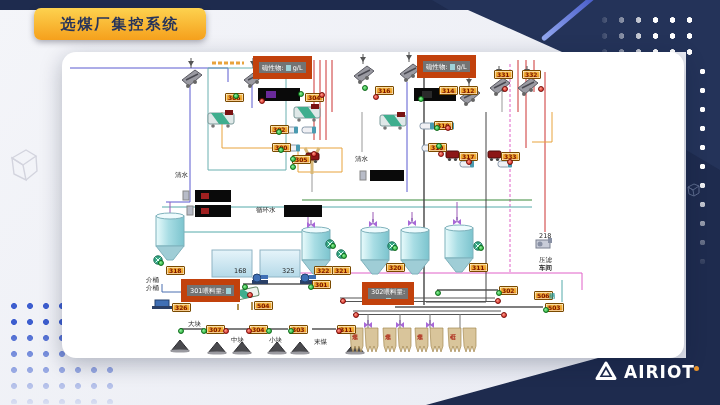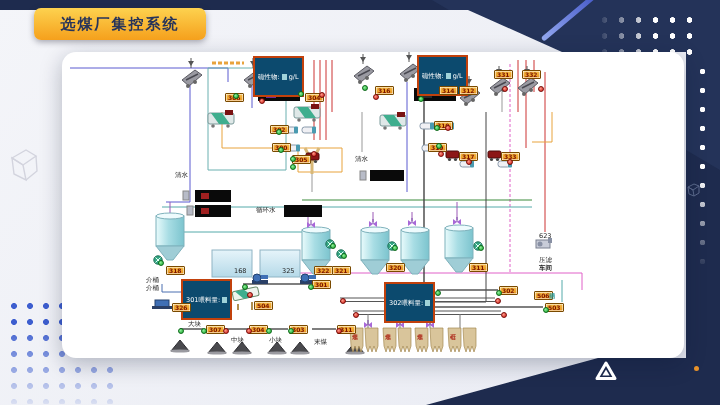--- a/index.html
+++ b/index.html
@@ -34,22 +34,22 @@
   .card{position:absolute;left:62px;top:52px;width:622px;height:306px;z-index:2;
        background:#ffffff;border-radius:14px;box-shadow:0 6px 22px rgba(10,20,50,.28);overflow:hidden;}
   .card svg{position:absolute;left:0;top:0;}
   #overlay{position:absolute;left:0;top:0;width:622px;height:306px;}
   .tag{position:absolute;background:linear-gradient(180deg,#f7bd45,#e8941f);border:1px solid #7a4a00;
        color:#7c1400;font-size:6px;font-weight:bold;line-height:7px;padding:0 2px;border-radius:1px;
        box-shadow:0 0 0 .5px #fff inset;}
   .dtext{position:absolute;font-size:6.5px;line-height:7px;color:#222;white-space:pre;}
   .vtext{position:absolute;font-size:6px;line-height:6px;color:#b03020;writing-mode:vertical-rl;
        text-orientation:upright;letter-spacing:0;}
-  .disp{position:absolute;background:#0c4a6e;color:#fff;font-size:6.5px;line-height:8px;height:11px;
-       display:flex;align-items:center;gap:2px;padding:13px 3px;border:2px solid #c2410c;}
+  .disp{position:absolute;background:#737373;color:#fff;font-size:6.5px;line-height:8px;height:11px;
+       display:flex;align-items:center;gap:2px;padding:0 3px;border:6px solid #c2410c;}
   .disp .valbox{width:5px;height:6px;background:#9fd2d8;display:inline-block;}
   .dot{position:absolute;width:6px;height:6px;border-radius:50%;box-sizing:border-box;}
   .dot.g{background:radial-gradient(circle at 35% 35%,#8ff09a,#17a42a);border:1px solid #0a6a18;}
   .dot.r{background:radial-gradient(circle at 35% 35%,#ff9a8a,#cc1a10);border:1px solid #7a0a08;}
   .brand{position:absolute;left:594px;top:360px;z-index:3;display:flex;align-items:center;gap:6px;color:#fff;}
   .brand .txt{font-size:17px;font-weight:800;letter-spacing:1px;}
   .orange-dot{position:absolute;left:694px;top:366px;width:5px;height:5px;border-radius:50%;background:#e8922a;z-index:3;}
 </style>
 </head>
 <body>
@@ -292,21 +292,21 @@
       </div>
       <div class="disp" style="left: 355px; top: 3px;">
         <span>磁性物:</span>
         <span class="valbox"></span>
         <span>g/L</span>
       </div>
       <div class="disp" style="left: 119px; top: 227px;">
         <span>301喂料量:</span>
         <span class="valbox"></span>
       </div>
-      <div class="disp" style="left: 322px; top: 230px;">
+      <div class="disp" style="left: 300px; top: 230px; flex-direction: column;">
         <span>302喂料量:</span>
         <span class="valbox"></span>
       </div>
       <div class="tag" style="left: 163px; top: 41px;">306</div>
       <div class="tag" style="left: 243px; top: 41px;">304</div>
       <div class="tag" style="left: 313px; top: 34px;">316</div>
       <div class="tag" style="left: 377px; top: 34px;">314</div>
       <div class="tag" style="left: 397px; top: 34px;">312</div>
       <div class="tag" style="left: 432px; top: 18px;">331</div>
       <div class="tag" style="left: 460px; top: 18px;">332</div>
@@ -332,21 +332,21 @@
       <div class="tag" style="left: 437px; top: 234px;">302</div>
       <div class="tag" style="left: 472px; top: 239px;">506</div>
       <div class="tag" style="left: 483px; top: 251px;">503</div>
       <div class="dtext" style="left: 113px; top: 120px;">清水</div>
       <div class="dtext" style="left: 293px; top: 104px;">清水</div>
       <div class="dtext" style="left: 194px; top: 155px;">循环水</div>
       <div class="dtext" style="left: 84px; top: 225px;">介桶</div>
       <div class="dtext" style="left: 84px; top: 233px;">介桶</div>
       <div class="dtext" style="left: 172px; top: 216px;">168</div>
       <div class="dtext" style="left: 220px; top: 216px;">325</div>
-      <div class="dtext" style="left: 477px; top: 181px;">623</div>
+      <div class="dtext" style="left: 477px; top: 181px;">218</div>
       <div class="dtext" style="left: 477px; top: 205px;">压滤</div>
       <div class="dtext" style="left: 477px; top: 213px; font-weight: bold;">车间</div>
       <div class="dtext" style="left: 126px; top: 269px;">大块</div>
       <div class="dtext" style="left: 169px; top: 285px;">中块</div>
       <div class="dtext" style="left: 207px; top: 285px;">小块</div>
       <div class="dtext" style="left: 252px; top: 286px; font-family: Liberation Serif, serif;">末煤</div>
       <div class="vtext" style="left: 290px; top: 277px;">末煤仓</div>
       <div class="vtext" style="left: 323px; top: 277px;">末煤仓</div>
       <div class="vtext" style="left: 355px; top: 277px;">末煤仓</div>
       <div class="vtext" style="left: 388px; top: 277px;">矸石仓</div>
@@ -394,14 +394,15 @@
       <div class="dot r" style="left: 439px; top: 260px;"></div>
       <div class="dot r" style="left: 249px; top: 99px;"></div>
     </div>
 </div>
 
 <div class="brand">
   <svg width="24" height="24" viewBox="0 0 24 24">
     <path d="M12 3 L21 18.5 L3 18.5 Z" fill="none" stroke="#fff" stroke-width="3" stroke-linejoin="round"></path>
     <path d="M12 9.5 L15.6 15.5 H8.4 Z" fill="#fff"></path>
   </svg>
+  <span class="txt">AIRIOT</span>
 </div>
 <div class="orange-dot"></div>
 
 </body></html>

